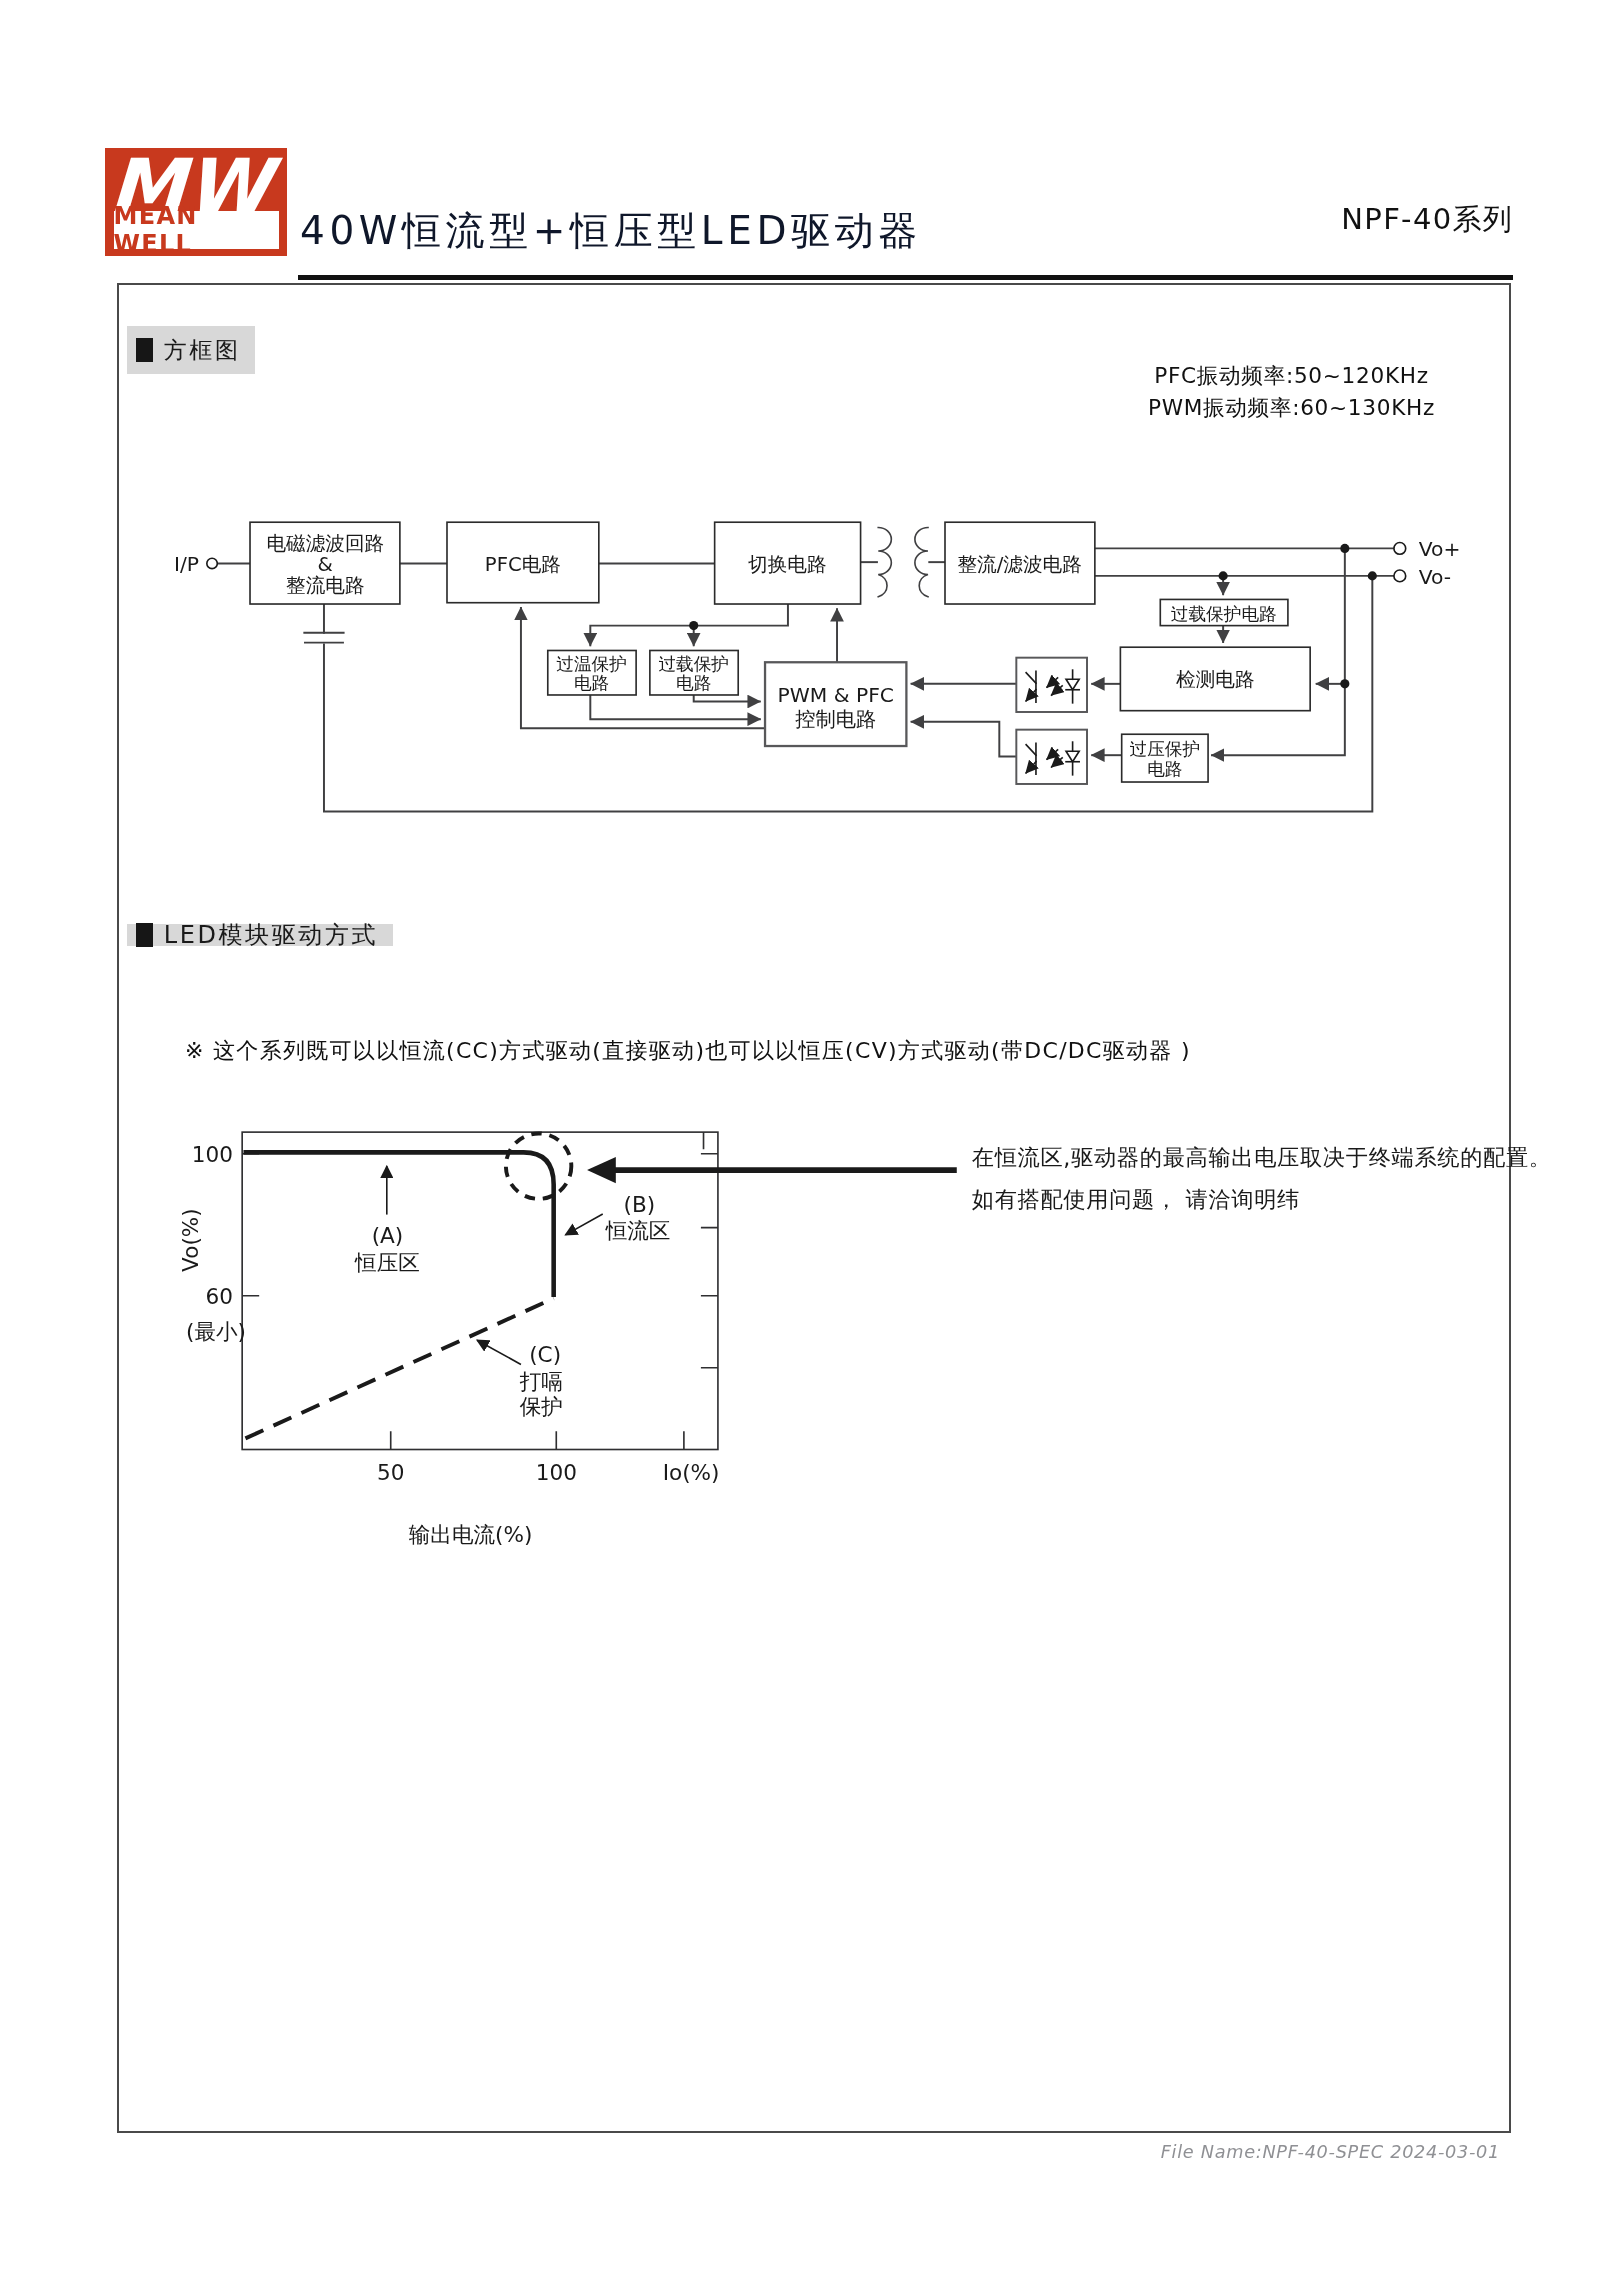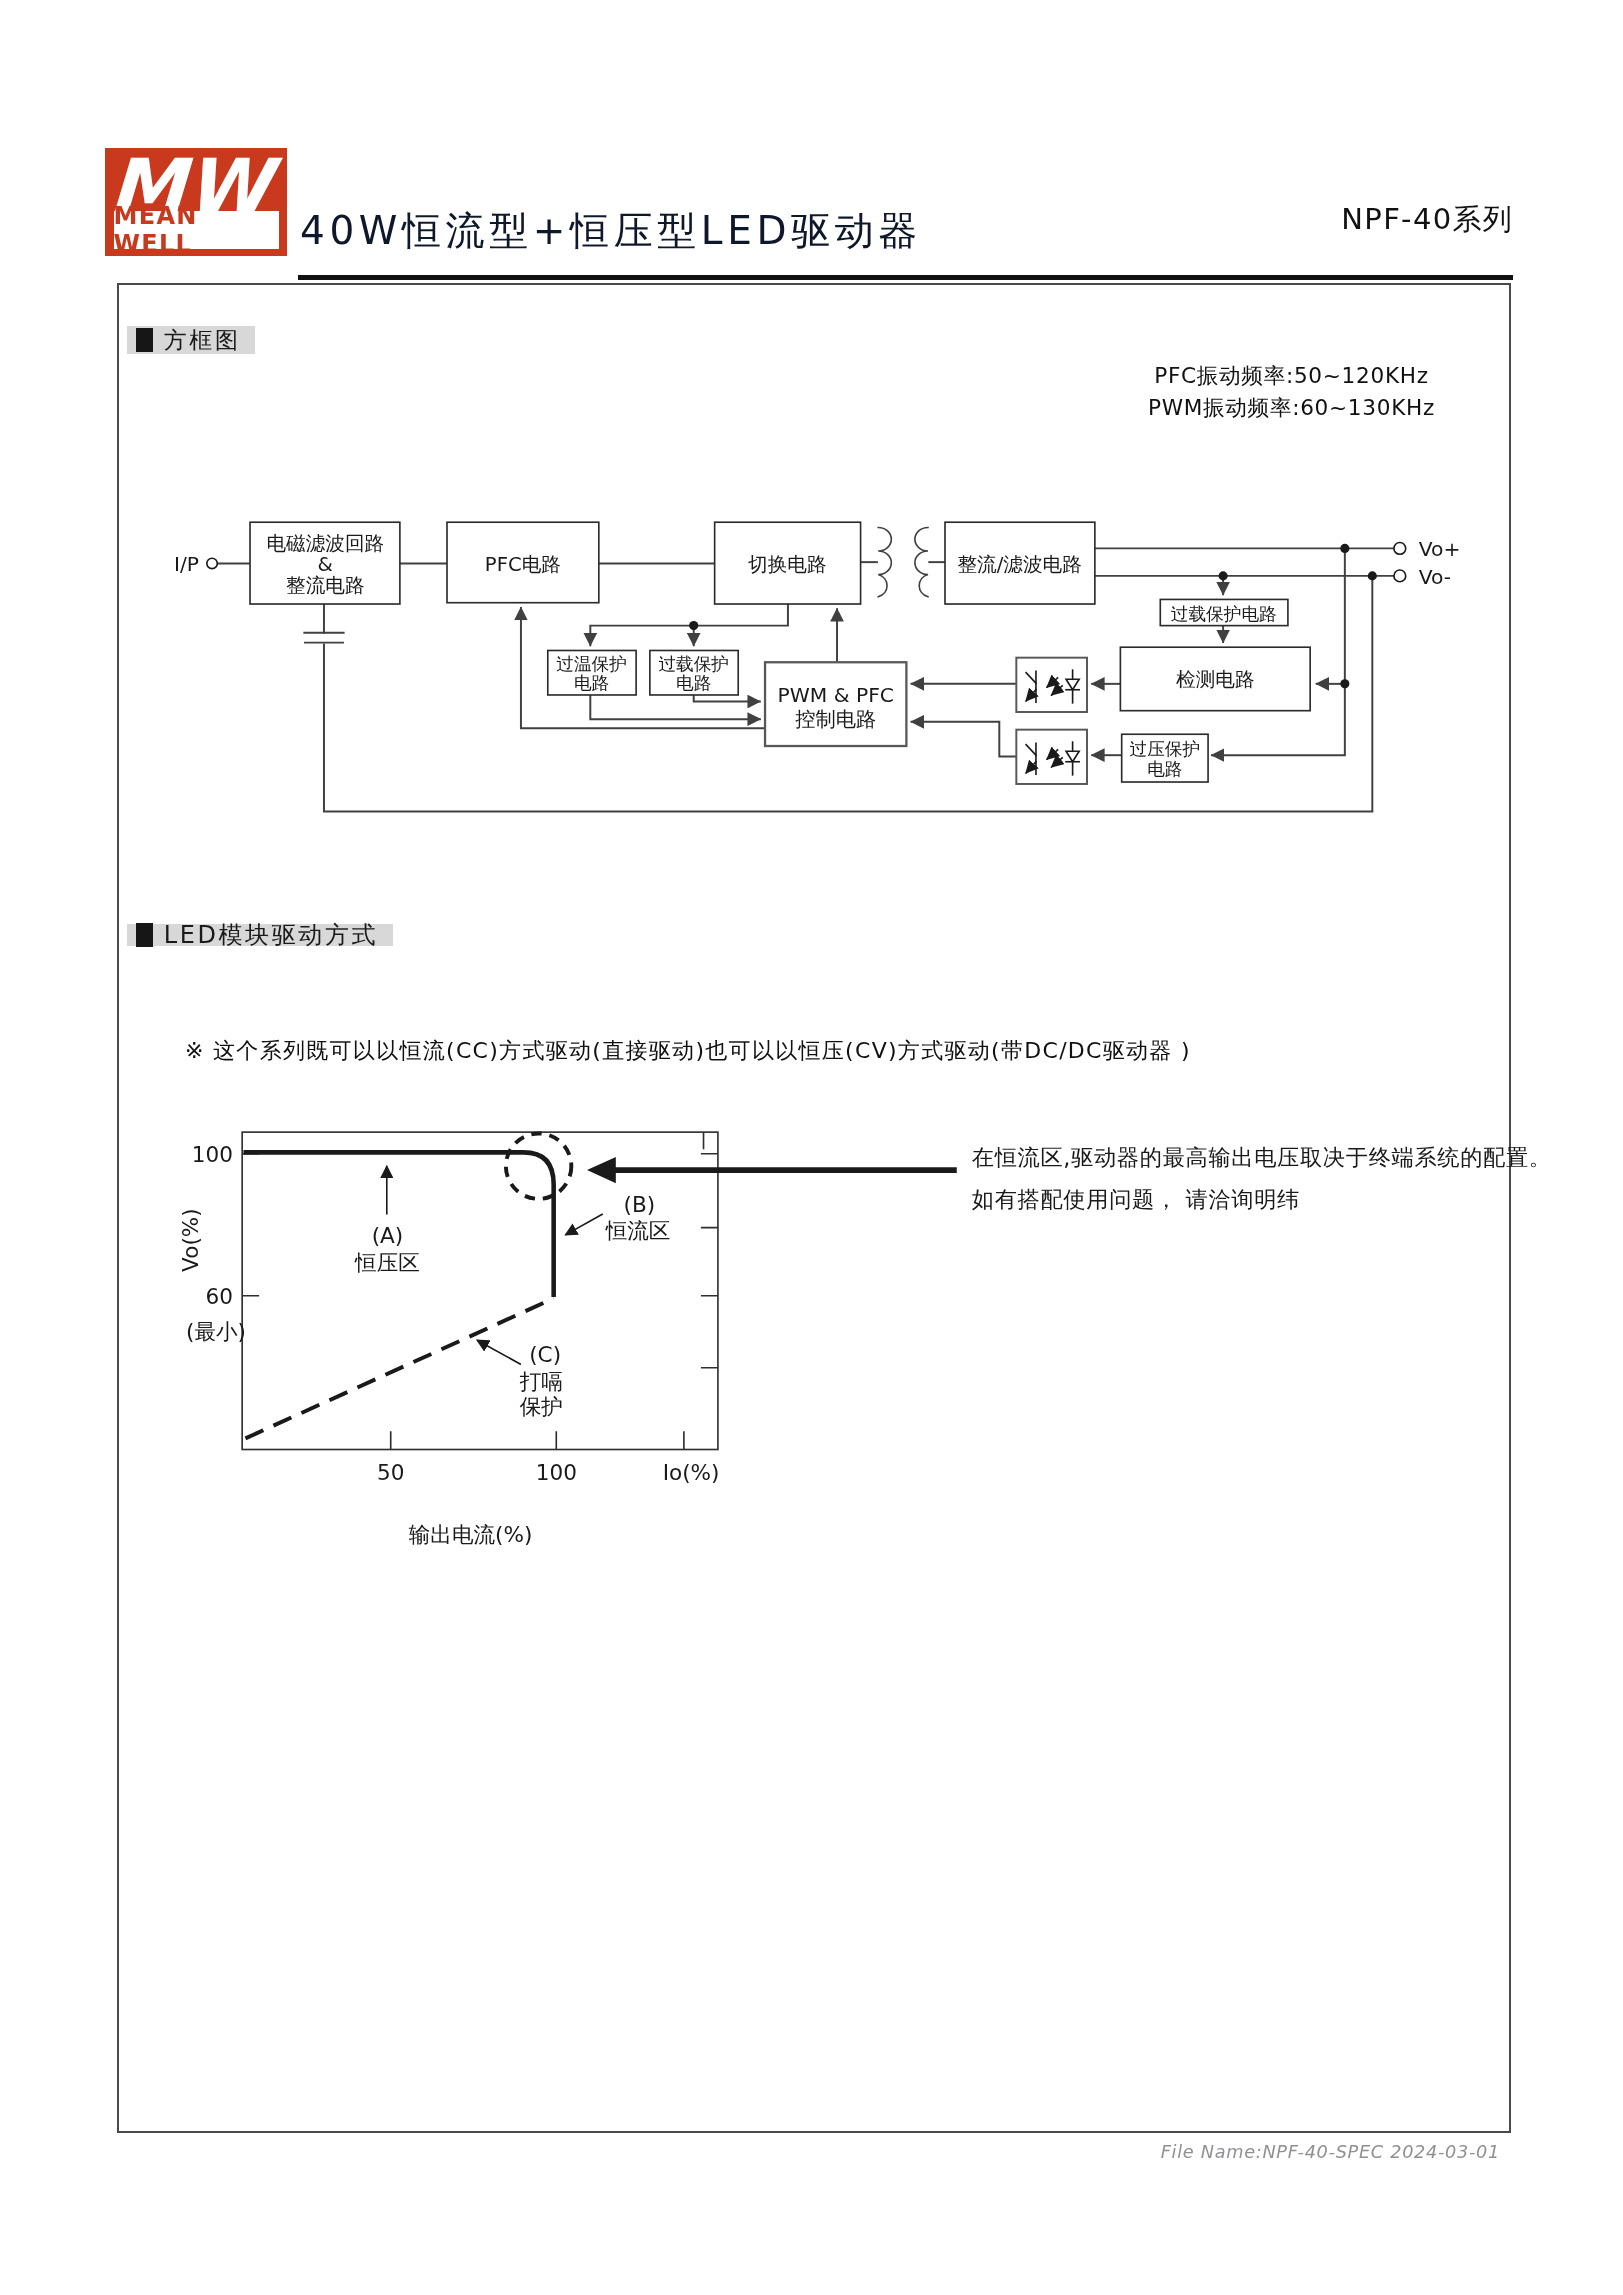--- a/index.html
+++ b/index.html
@@ -14,21 +14,21 @@
               display:flex;align-items:center;justify-content:center;}
   .logo .band span{color:#c8391e;font-weight:bold;font-size:24px;letter-spacing:1.3px;}
   .doc-title{position:absolute;left:300px;top:204px;font-size:39px;letter-spacing:4.6px;color:#0f172a;}
   .doc-series{position:absolute;top:200px;right:110px;font-size:29px;font-weight:normal;color:#111;letter-spacing:1.3px;}
   .title-rule{position:absolute;left:298px;top:275px;width:1215px;height:4.6px;background:#111;}
   
   .frame{position:absolute;left:117px;top:283px;width:1390px;height:1846px;border:2px solid #4a4a4a;}
   .section-hd{position:absolute;background:#d8d8d8;display:inline-flex;align-items:center;
               gap:10.5px;padding:0 14.4px 0 9.2px;}
   .section-hd .sq{display:inline-block;width:17px;height:23.6px;background:#161616;}
-  .hd1{left:127px;top:326px;height:28px;font-size:23px;letter-spacing:2.6px;}
+  .hd1{left:127px;top:326px;height:48px;font-size:23px;letter-spacing:2.6px;}
   .hd2{left:127px;top:924px;height:22px;font-size:24px;letter-spacing:2.6px;}
   .freqs{position:absolute;right:188px;top:360px;text-align:center;font-size:21.6px;line-height:32px;letter-spacing:0.7px;color:#111;}
   .note{position:absolute;left:185px;top:1036px;font-size:22px;letter-spacing:1.3px;color:#111;}
   .footer{position:absolute;right:123px;top:2142px;font-size:17.7px;font-style:italic;color:#8f9094;letter-spacing:0.7px;}
   svg text{font-family:"DejaVu Sans","Liberation Sans",sans-serif;fill:#1a1a1a;}
   .boxlabel{font-size:30px;}
   .boxlabel-sm{font-size:27px;}
   .termlabel{font-size:31px;}
   .axis-num{font-size:33px;}
   .axis-cn{font-size:33px;}

